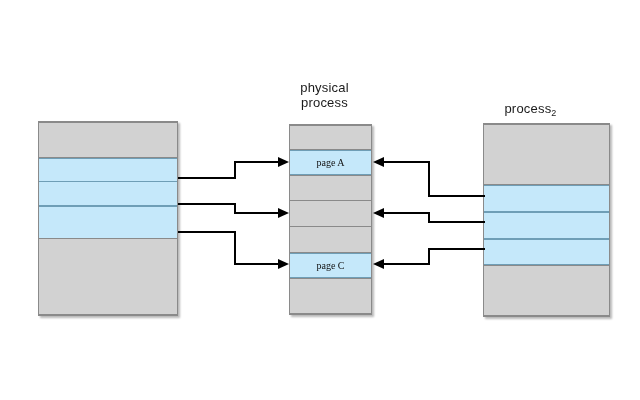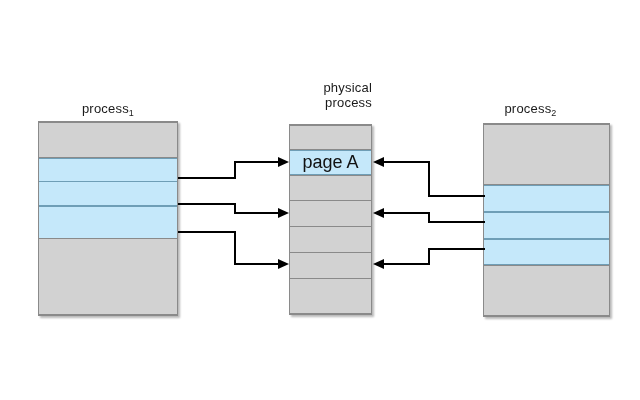--- a/index.html
+++ b/index.html
@@ -27,21 +27,21 @@
     white-space: nowrap;
     letter-spacing: 0.2px;
   }
   .title sub {
     font-size: 9px;
     vertical-align: baseline;
     position: relative;
     top: 3px;
   }
   #title-process1 { left: 38px;  top: 101px; width: 140px; }
-  #title-physmem  { left: 289px; top: 80px;  width: 83px; text-align: right;  }
+  #title-physmem  { left: 283px; top: 80px;  width: 83px;  }
   #title-process2 { left: 467px; top: 101px; width: 127px; }
 
   
   .memcol {
     position: absolute;
     box-sizing: border-box;
     border: 1px solid #8a8a8a;
     background: #d2d2d2;
     box-shadow: 1.5px 1.5px 2px rgba(0,0,0,0.28);
   }
@@ -63,23 +63,24 @@
   }
   .band.blue {
     background: #c5e8fa;
     border-top: 1px solid #6f9eb6;
     border-bottom: 1px solid #6f9eb6;
   }
   .band.label {
     display: flex;
     align-items: center;
     justify-content: center;
-    font-size: 18px;
+    font-size: 10px;
     color: #111111;
     white-space: nowrap;
+    font-family: Liberation Serif, serif;
   }
 
   
   .wire {
     position: absolute;
     background: #000000;
   }
   .wire.h { height: 2px; }
   .wire.v { width: 2px; }
 
@@ -97,39 +98,39 @@
     border-top: 5px solid transparent;
     border-bottom: 5px solid transparent;
     border-right: 11px solid #000000;
   }
 </style>
 </head>
 <body>
 
 <div id="canvas">
 
-  <div class="title" id="title-process1"><span>process</span><sub>1</sub></div>
 
   <div class="title" id="title-physmem"><span>physical</span><br><span>process</span></div>
 
   <div class="title" id="title-process2"><span>process</span><sub>2</sub></div>
 
   <div class="memcol" id="box-process1">
     <div class="band gray" style="top:0px;   height:36px;"></div>
     <div class="band blue" style="top:36px;  height:24px;"></div>
     <div class="band blue" style="top:59px;  height:25px;"></div>
     <div class="band blue" style="top:84px;  height:33px;"></div>
     <div class="band gray" style="top:116px; height:77px;"></div>
   </div>
 
   <div class="memcol" id="box-physmem">
     <div class="band gray" style="top:0px;   height:25px;"></div>
     <div class="band blue label" style="top:25px;  height:25px;">page A</div>
     <div class="band gray" style="top:50px;  height:26px;"></div>
     <div class="band gray" style="top:101px; height:27px;"></div>
+    <div class="band blue label" style="top:128px; height:25px;">page C</div>
     <div class="band gray" style="top:153px; height:36px;"></div>
   </div>
 
   <div class="memcol" id="box-process2">
     <div class="band gray" style="top:0px;   height:61px;"></div>
     <div class="band blue" style="top:61px;  height:27px;"></div>
     <div class="band blue" style="top:88px;  height:27px;"></div>
     <div class="band blue" style="top:115px; height:26px;"></div>
     <div class="band gray" style="top:141px; height:51px;"></div>
   </div>

